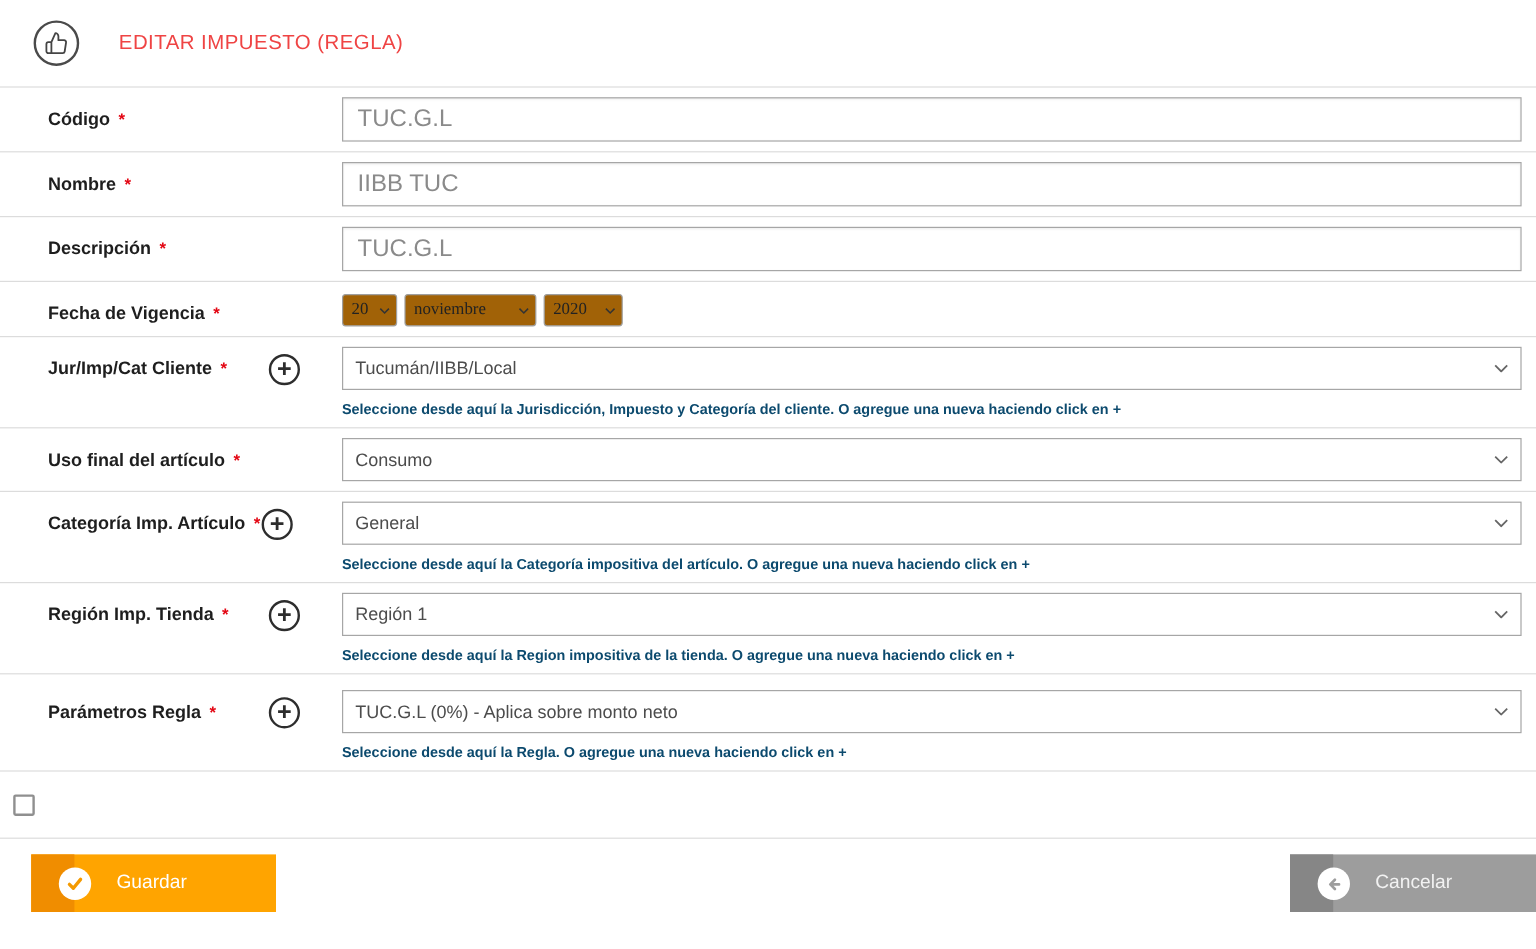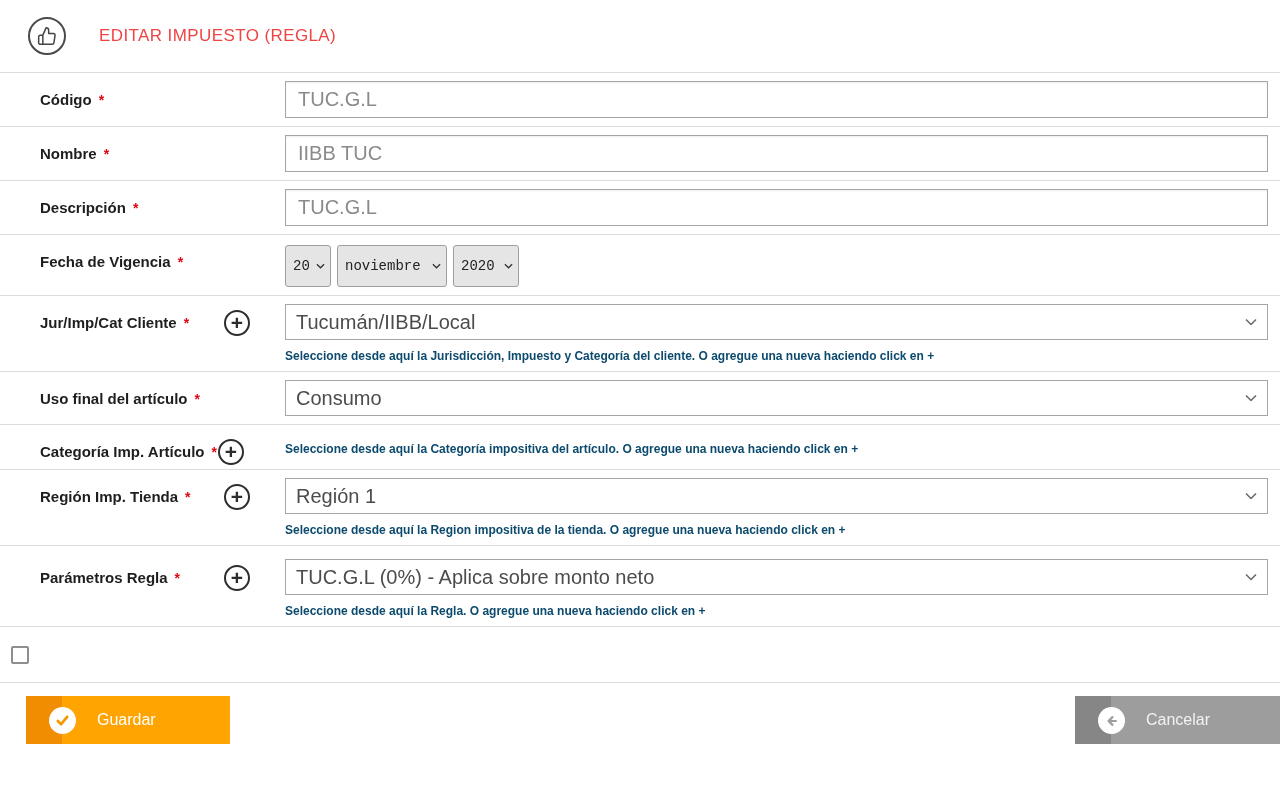--- a/index.html
+++ b/index.html
@@ -34,31 +34,31 @@
   .text-input {
     width: 100%; height: 37px; border: 1px solid #a6a6a6; background: #fff;
     padding: 0 12px; font-size: 20px; color: #8a8a8a;
     box-shadow: inset 0 1px 2px rgba(0,0,0,.07);
     font-family: "Liberation Sans", sans-serif;
   }
   .sel-wrap { position: relative; }
   .wide-select {
     width: 100%; height: 36px; appearance: none; -webkit-appearance: none; -moz-appearance: none;
     border: 1px solid #a6a6a6; border-radius: 0; background: #fff;
-    padding: 0 32px 0 10px; font-size: 20px; color: #4c4c4c; cursor: pointer;
+    padding: 0 32px 0 10px; font-size: 15px; color: #4c4c4c; cursor: pointer;
     font-family: "Liberation Sans", sans-serif;
   }
   .chev { position: absolute; right: 11px; top: 50%; transform: translateY(-50%); pointer-events: none; display: flex; }
   .helper { margin-top: 9px; font-size: 12px; color: #0c4a6e; font-weight: bold; }
   .date-row { display: flex; gap: 6px; padding-top: 2px; }
   .date-select {
     appearance: none; -webkit-appearance: none; -moz-appearance: none;
-    height: 42px; background: #e5e5e5; border: 1px solid #9f9f9f; border-radius: 3px;
+    height: 27px; background: #a16207; border: 1px solid #9f9f9f; border-radius: 3px;
     font-size: 14px; color: #222; padding: 0 20px 0 7px; cursor: pointer;
-    font-family: Liberation Mono, monospace;
+    font-family: Liberation Serif, serif;
   }
   .date-wrap .chev { right: 6px; }
   .checkbox {
     appearance: none; -webkit-appearance: none;
     width: 18px; height: 18px; border: 2px solid #8f8f8f; border-radius: 2px;
     background: #fff; margin: 11px 0 0 11px; cursor: pointer; display: block;
   }
   
   .footer { display: flex; justify-content: space-between; border-top: 1px solid #dcdcdc; padding: 13px 0 0 26px; }
   .btn { position: relative; height: 48px; border: none; cursor: pointer; font-size: 16px; font-family: "Liberation Sans", sans-serif; }
@@ -195,20 +195,30 @@
   </div>
 
   <div class="form-row">
     <div class="label-col">
       <span class="lbl">Categoría Imp. Artículo</span><span class="req">*</span>
       <button class="add-btn tight">
           <span>+</span>
         </button>
     </div>
     <div class="control-col">
+      <span class="sel-wrap" style="display:block">
+        <select class="wide-select">
+          <option>General</option>
+        </select>
+        <span class="chev">
+          <svg width="12" height="7" viewBox="0 0 12 7">
+              <polyline points="1,1 6,6 11,1" fill="none" stroke="#666" stroke-width="1.5"></polyline>
+            </svg>
+        </span>
+      </span>
       <div class="helper">Seleccione desde aquí la Categoría impositiva del artículo. O agregue una nueva haciendo click en +</div>
     </div>
   </div>
 
   <div class="form-row">
     <div class="label-col">
       <span class="lbl">Región Imp. Tienda</span><span class="req">*</span>
       <button class="add-btn">
           <span>+</span>
         </button>

